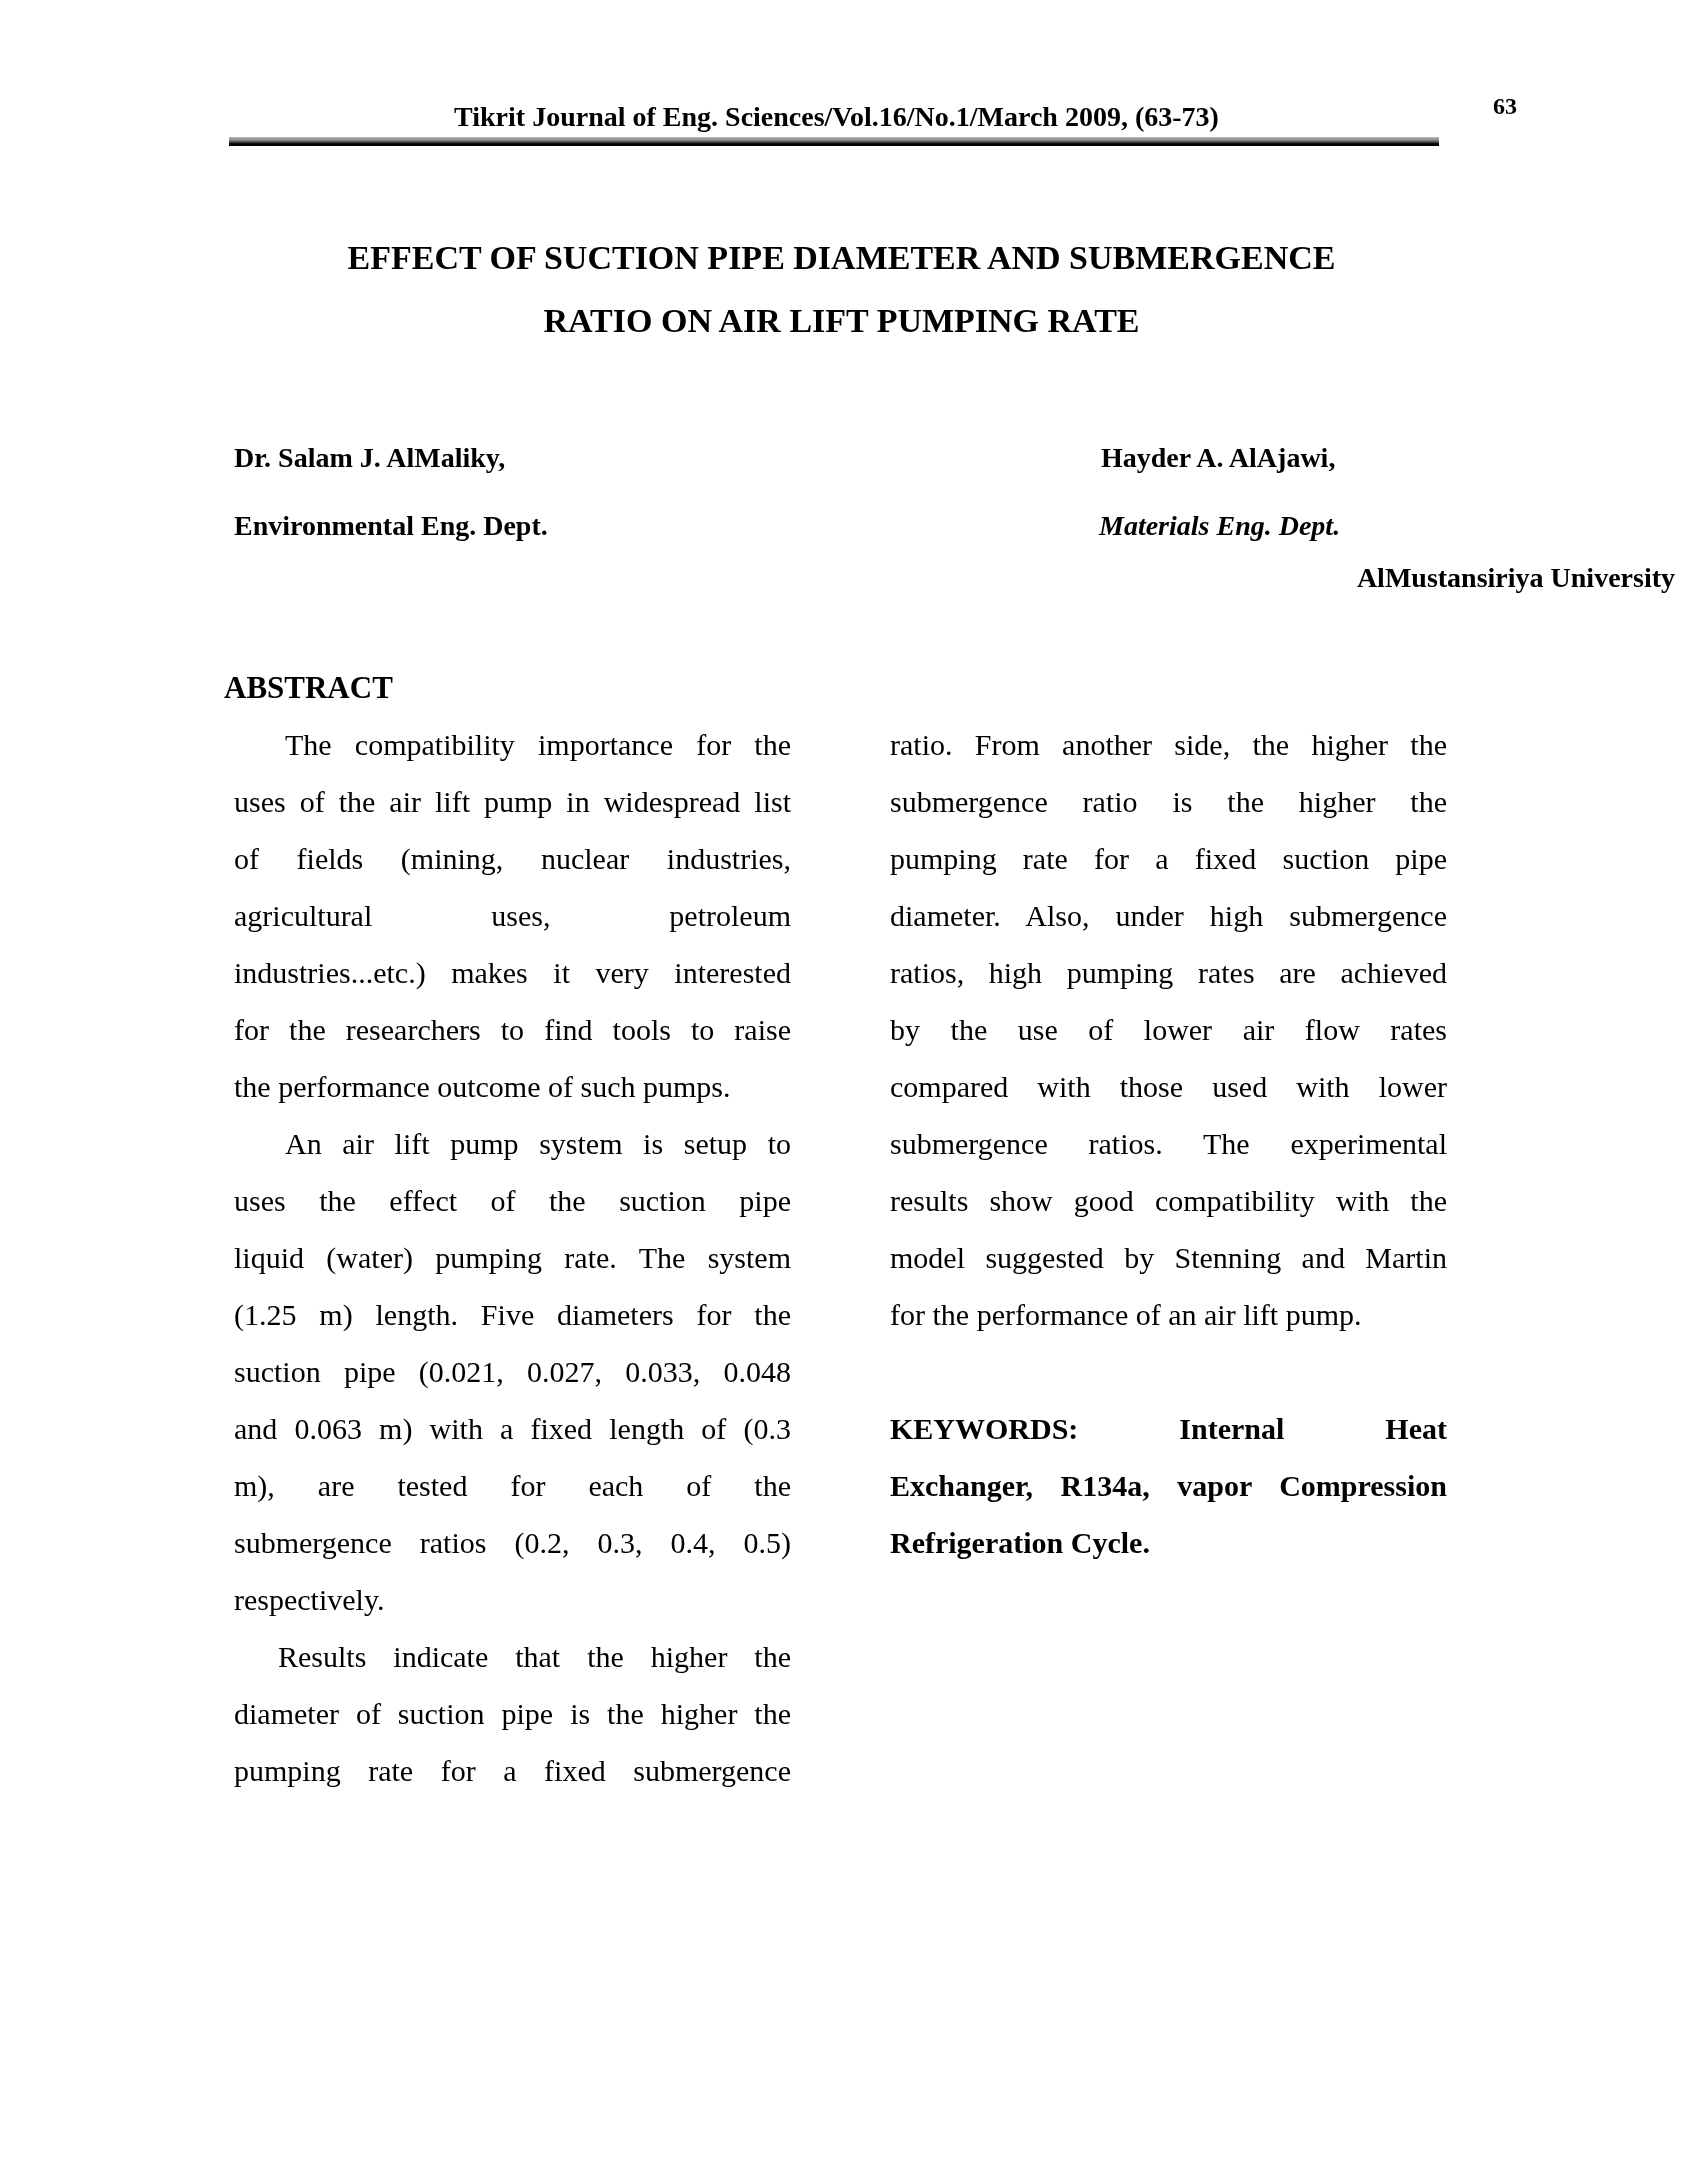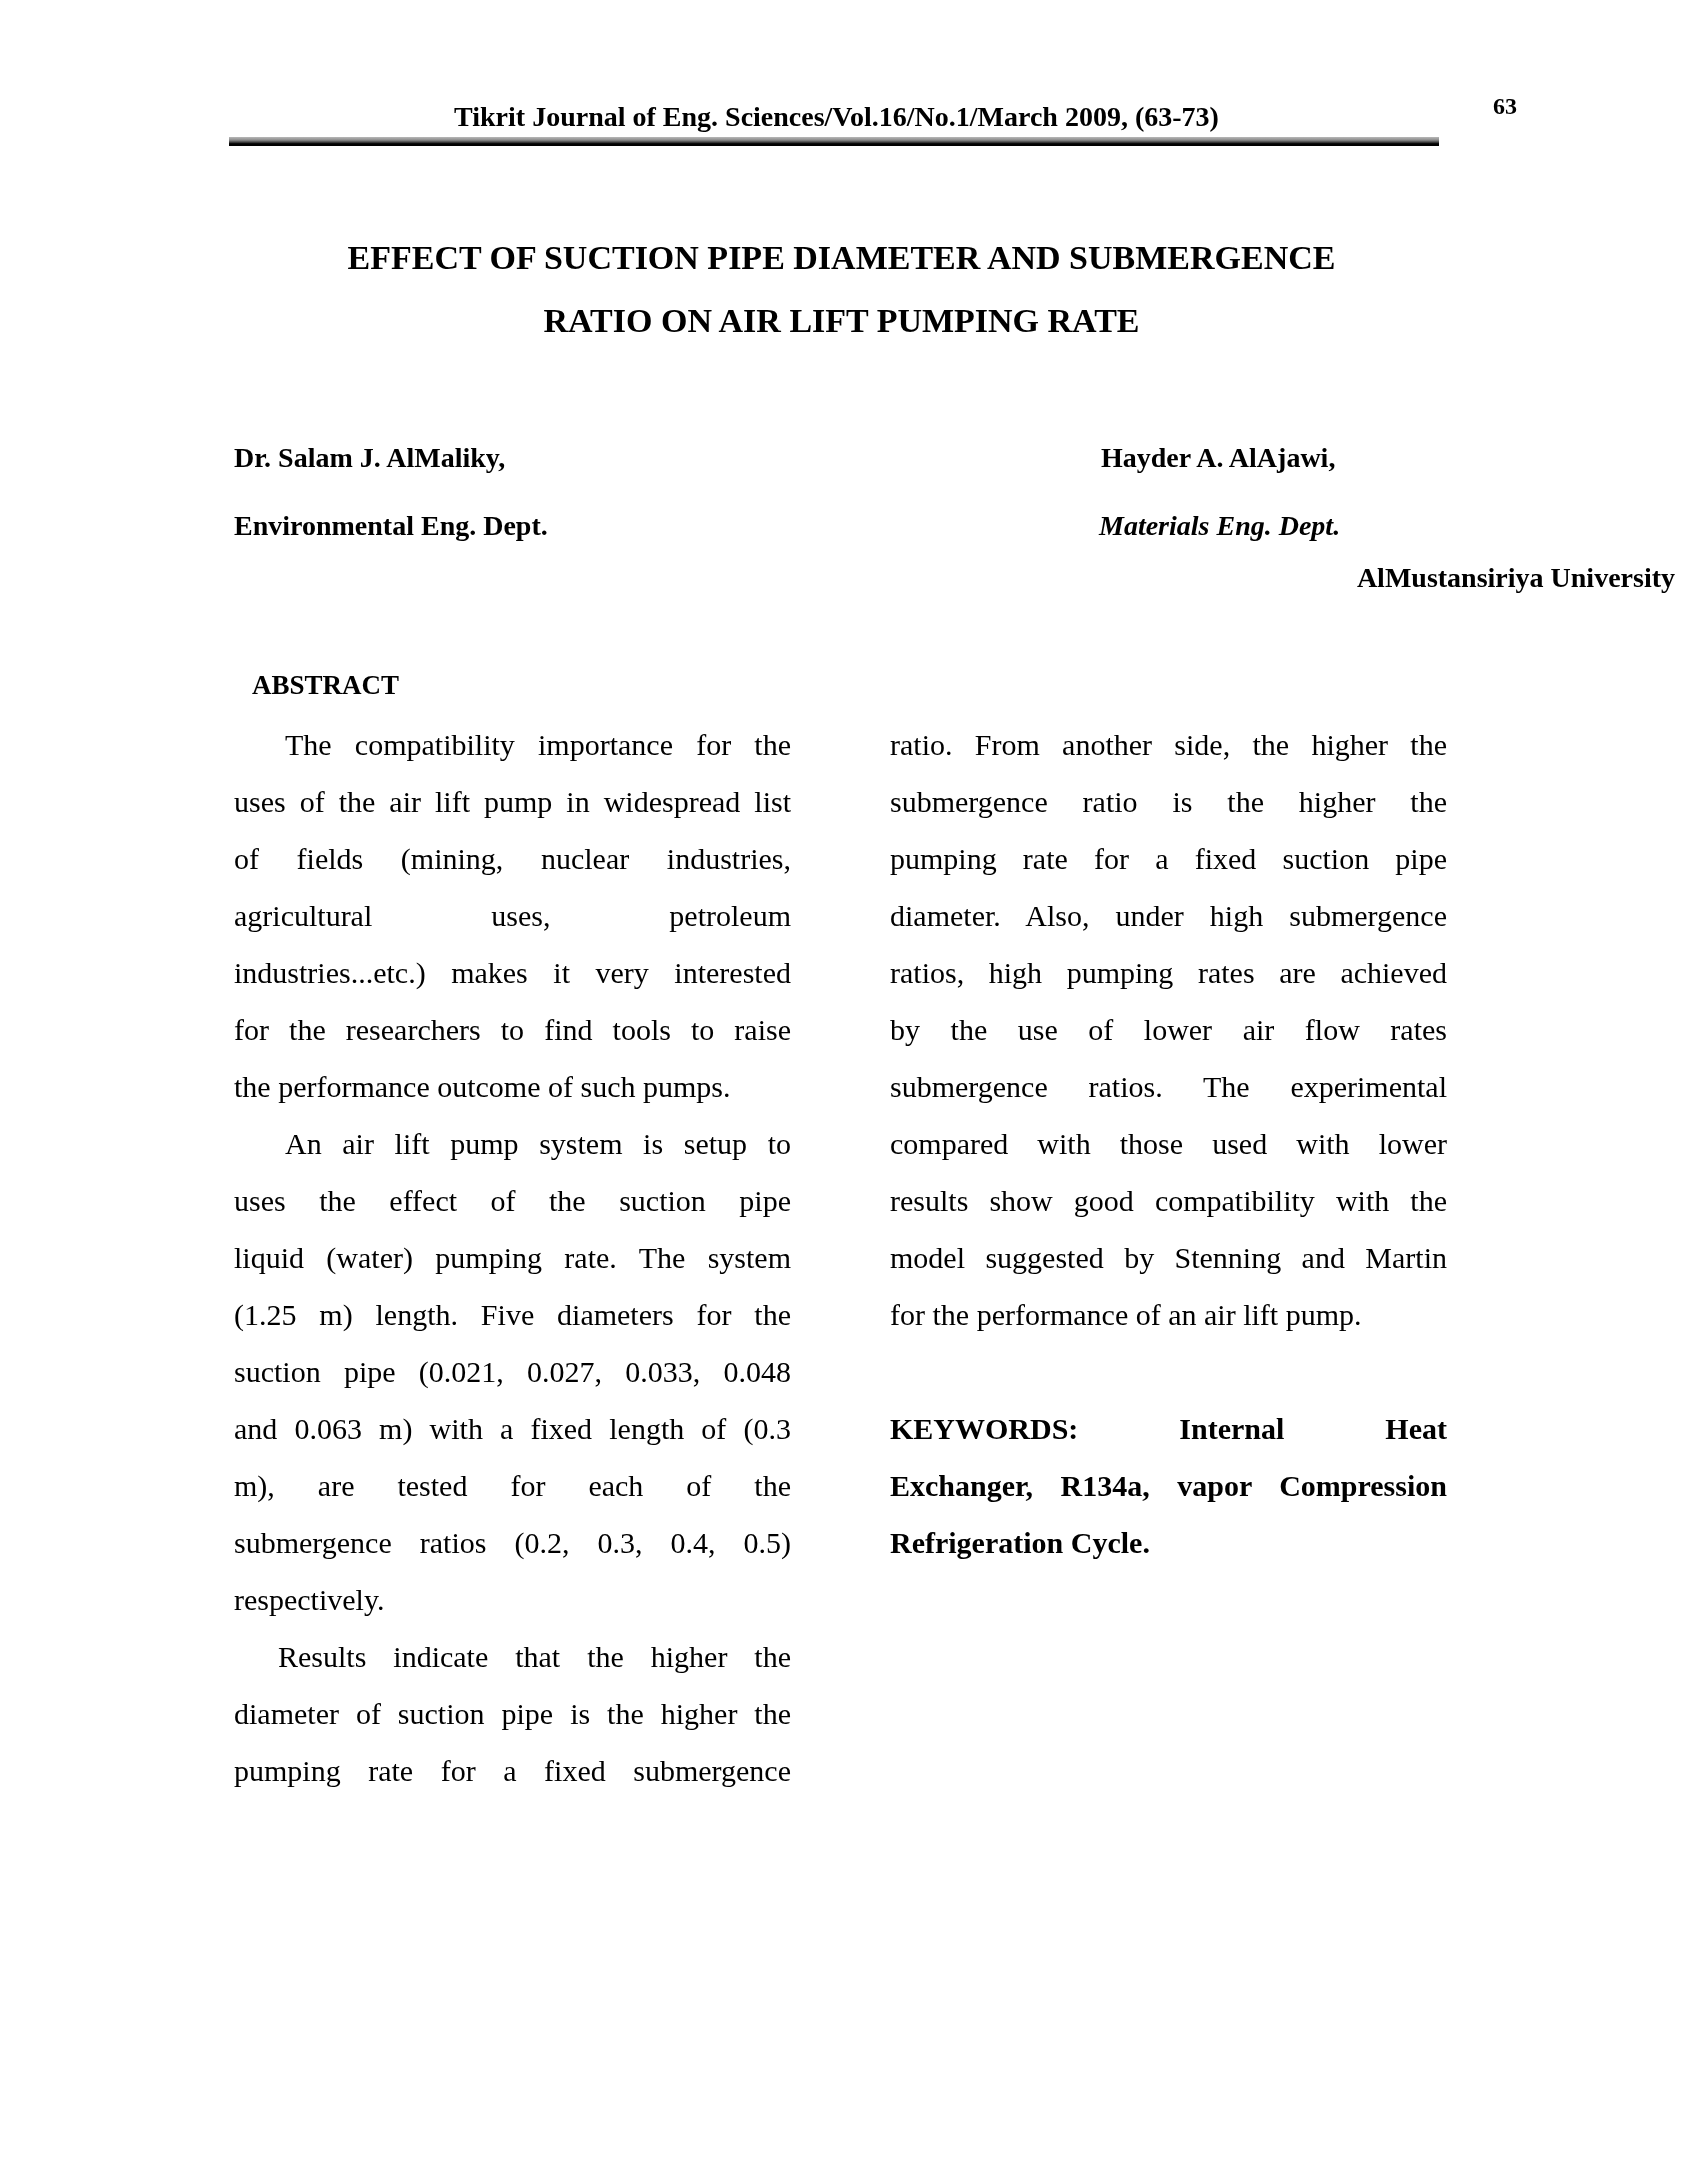--- a/index.html
+++ b/index.html
@@ -17,21 +17,21 @@
   #title-line-1 { top: 241px; }
   #title-line-2 { top: 304px; }
 
   .author { font-size: 28px; line-height: 1; font-weight: bold; }
   #author-left-name { left: 234px; top: 444px; }
   #author-left-dept { left: 234px; top: 512px; }
   #author-right-name { left: 1101px; top: 444px; }
   #author-right-dept { left: 1099px; top: 512px; font-style: italic; }
   #university { left: 0; width: 1675px; text-align: right; top: 564px; }
 
-  #abstract-heading { left: 252px; top: 672px; font-size: 27px; line-height: 1; font-weight: bold; }
+  #abstract-heading { left: 224px; top: 672px; font-size: 31px; line-height: 1; font-weight: bold; }
 
   .column { position: absolute; top: 716px; width: 557px; font-size: 30px; line-height: 57px; }
   #left-column { left: 234px; }
   #right-column { left: 890px; }
   .line { display: block; height: 57px; white-space: nowrap; text-align: justify; text-align-last: justify; }
   .line.last { text-align: left; text-align-last: left; }
   .line.indent { padding-left: 51px; }
   .line.indent-small { padding-left: 44px; }
   .line.blank { }
   .kw-line { font-weight: bold; }
@@ -76,22 +76,22 @@
   <span class="line">pumping rate for a fixed submergence</span>
 </div>
 
 <div id="right-column" class="column">
   <span class="line">ratio. From another side, the higher the</span>
   <span class="line">submergence ratio is the higher the</span>
   <span class="line">pumping rate for a fixed suction pipe</span>
   <span class="line">diameter. Also, under high submergence</span>
   <span class="line">ratios, high pumping rates are achieved</span>
   <span class="line">by the use of lower air flow rates</span>
+  <span class="line">compared with those used with lower</span>
   <span class="line">submergence ratios. The experimental</span>
-  <span class="line">compared with those used with lower</span>
   <span class="line">results show good compatibility with the</span>
   <span class="line">model suggested by Stenning and Martin</span>
   <span class="line last">for the performance of an air lift pump.</span>
   <span class="line blank"></span>
   <span class="line kw-line">KEYWORDS: Internal Heat</span>
   <span class="line kw-line">Exchanger, R134a, vapor Compression</span>
   <span class="line kw-line last">Refrigeration Cycle.</span>
 </div>
 
 

